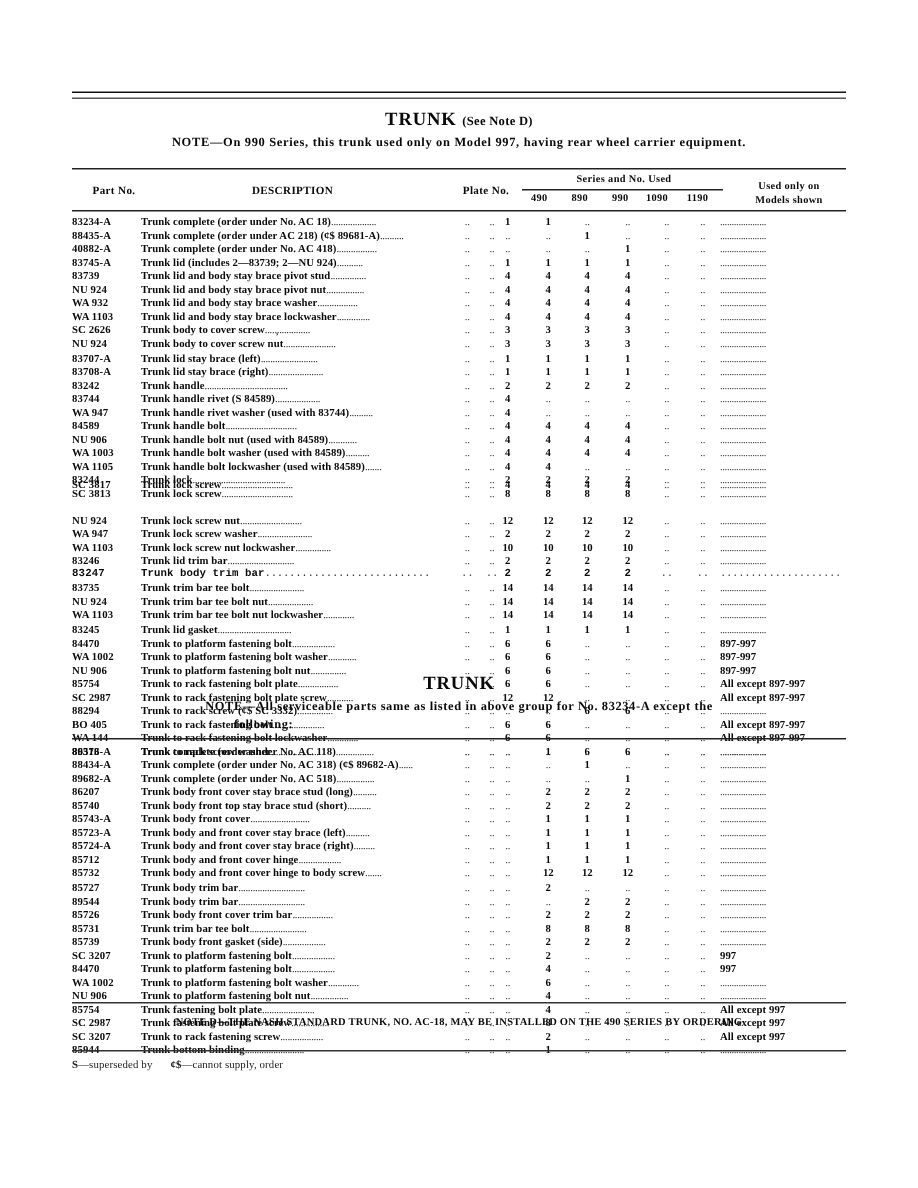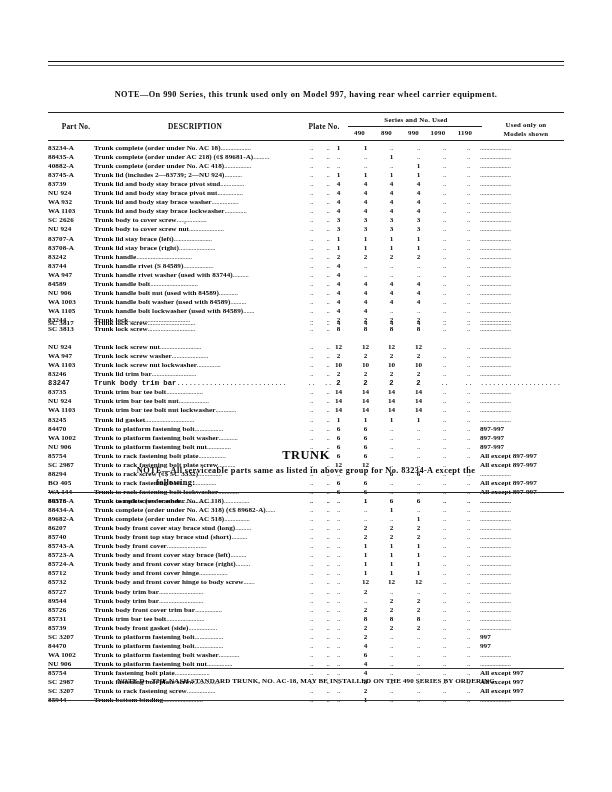--- a/index.html
+++ b/index.html
@@ -231,20 +231,24 @@
     width: 12px;
   }
 </style>
 </head>
 <body>
 
 <div class="page">
 
   <div class="rule-double"></div>
 
+  <div class="group-title" style="top:72px;">
+    <span>TRUNK</span>
+    <span class="paren">(See Note D)</span>
+  </div>
   <div class="group-note" style="top:90px;">NOTE—On 990 Series, this trunk used only on Model 997, having rear wheel carrier equipment.</div>
 
   <div class="hdr-rule-top" style="top:112px;"></div>
   <div class="colhead" style="left:48px; top:122px; width:56px;">Part No.</div>
   <div class="colhead" style="left:110px; top:122px; width:170px;">DESCRIPTION</div>
   <div class="colhead" style="left:300px; top:122px; width:48px;">Plate No.</div>
   <div class="colhead small" style="left:346px; top:116px; width:140px;">Series and No. Used</div>
   <div class="series-span-rule" style="left:348px; top:126px; width:134px;"></div>
   <div class="colhead small" style="left:349px; top:129px; width:21px;">490</div>
   <div class="colhead small" style="left:376px; top:129px; width:21px;">890</div>
@@ -1089,14 +1093,17 @@
         <span class="c-used dots">....................</span>
       </div>
     </div>
 
   <div class="noteD-rule-top" style="top:668px;"></div>
   <div class="noteD" style="top:676px;">
     <div>NOTE D—THE NASH STANDARD TRUNK, NO. AC-18, MAY BE INSTALLED ON THE 490 SERIES BY ORDERING</div>
   </div>
   <div class="noteD-rule-bot" style="top:700px;"></div>
 
+  <div class="legend" style="top:706px;">
+    <b>S</b><span>—superseded by</span><span class="gap"></span><b>¢$</b><span>—cannot supply, order</span>
+  </div>
 
 </div>
 
 </body></html>

